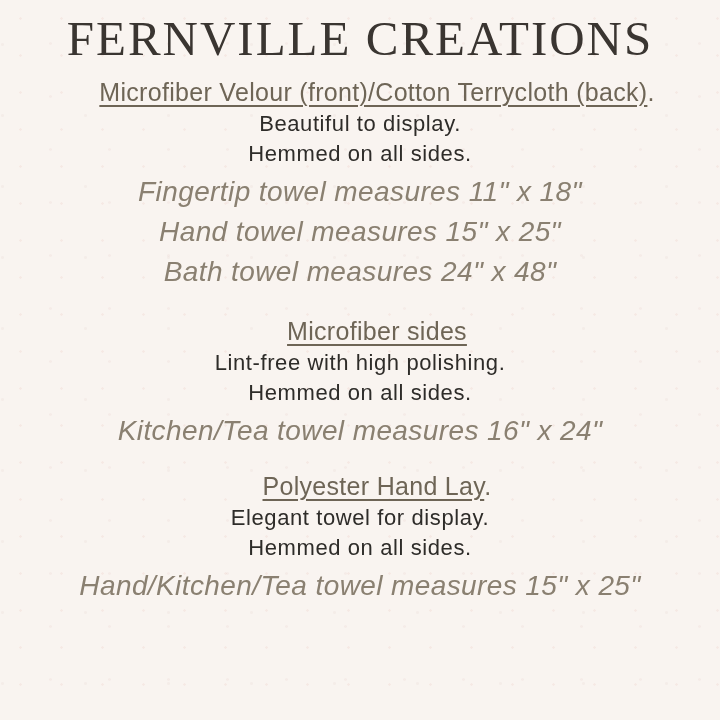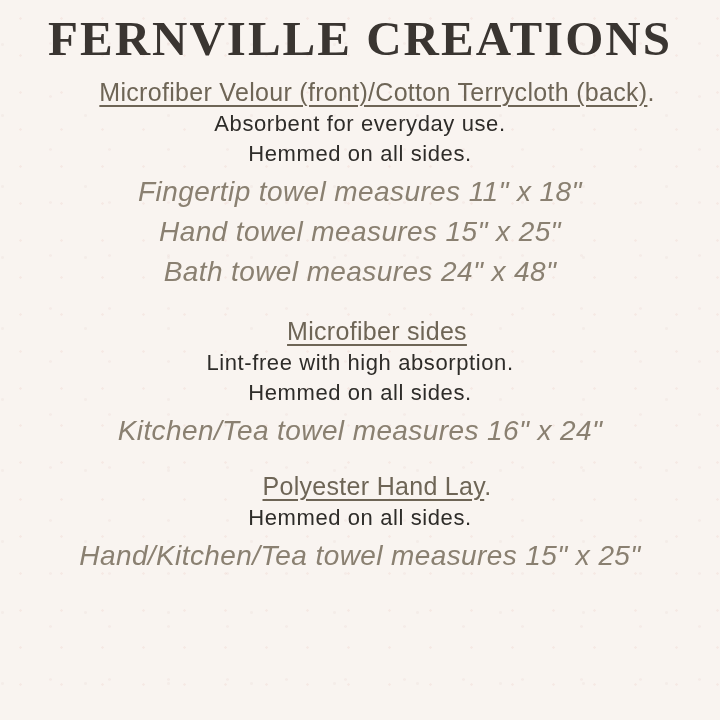--- a/index.html
+++ b/index.html
@@ -19,21 +19,21 @@
   }
   .page {
     width: 720px;
     height: 720px;
     box-sizing: border-box;
     padding-top: 14px;
     text-align: center;
   }
   .title {
     font-family: "Liberation Serif", "DejaVu Serif", serif;
-    font-weight: 700;
+    font-weight: 400;
     font-size: 49px;
     line-height: 50px;
     letter-spacing: 2px;
     color: #3a3531;
   }
   .title .line { display: block; }
   .section { margin: 0; }
   .section-heading {
     margin-top: 13px;
     font-size: 25px;
@@ -72,44 +72,45 @@
 
 <div class="page">
 
   <div class="title">
     <span class="line">FERNVILLE CREATIONS</span>
   </div>
 
   <div class="section section-1">
     <div class="section-heading"><span class="ul">Microfiber Velour (front)/Cotton Terrycloth (back)</span><span>.</span></div>
     <div class="body-lines">
-      <span class="line">Absorbent for everyday use.</span>
+      <span class="line">Beautiful to display.</span>
       <span class="line">Hemmed on all sides.</span>
     </div>
     <div class="measure-lines">
       <span class="line">Fingertip towel measures 11" x 18"</span>
       <span class="line">Hand towel measures 15" x 25"</span>
       <span class="line">Bath towel measures 24" x 48"</span>
     </div>
   </div>
 
   <div class="section section-2">
     <div class="section-heading"><span class="ul">Microfiber sides</span><span></span></div>
     <div class="body-lines">
-      <span class="line">Lint-free with high absorption.</span>
+      <span class="line">Lint-free with high polishing.</span>
       <span class="line">Hemmed on all sides.</span>
     </div>
     <div class="measure-lines">
       <span class="line">Kitchen/Tea towel measures 16" x 24"</span>
     </div>
   </div>
 
   <div class="section section-3">
     <div class="section-heading"><span class="ul">Polyester Hand Lay</span><span>.</span></div>
     <div class="body-lines">
+      <span class="line">Elegant towel for display.</span>
       <span class="line">Hemmed on all sides.</span>
     </div>
     <div class="measure-lines">
       <span class="line">Hand/Kitchen/Tea towel measures 15" x 25"</span>
     </div>
   </div>
 
 </div>
 
 </body></html>

